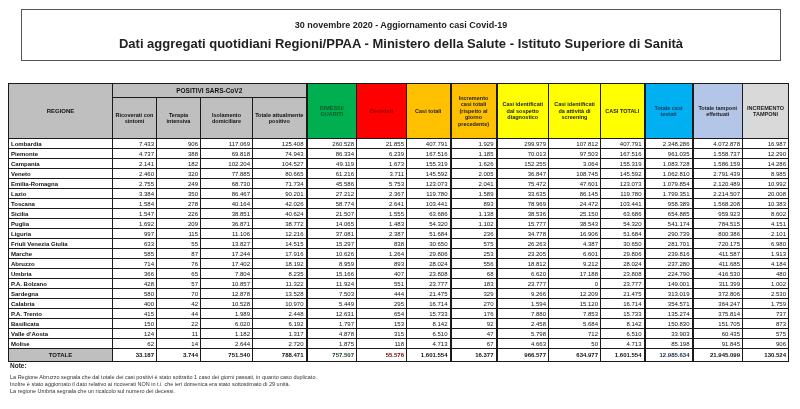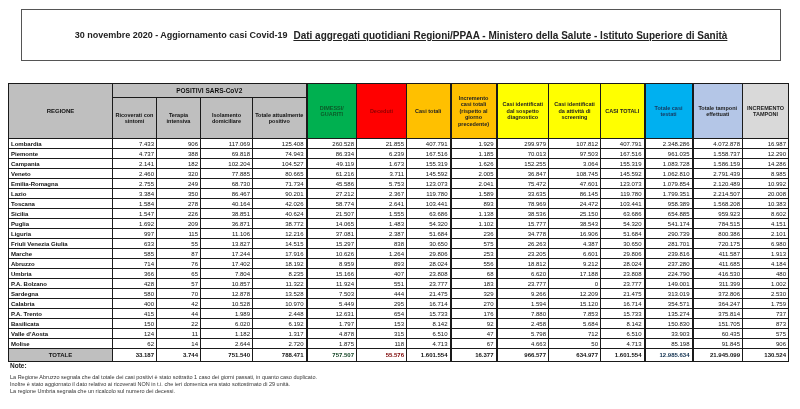--- a/index.html
+++ b/index.html
@@ -1,22 +1,22 @@
 <!DOCTYPE html>
 <html style="--green: #00B050; --red: #FF0000; --amber: #FFC000; --yellow: #FFFF00; --blue: #00B0F0; --lavender: #B4C6E7; --gray: #BFBFBF; --light_gray: #D9D9D9;"><head>
 <meta charset="utf-8">
 <style>
   html,body{margin:0;padding:0;background:#fff;}
   .page{position:relative;width:800px;height:409px;background:#ffffff;overflow:hidden;
         font-family:"Liberation Sans",sans-serif;color:#111;}
   .title-box{position:absolute;left:21px;top:9px;width:758px;height:50px;
-        border:1px solid #555;display:flex;justify-content:center;
+        border:1px solid #555;display:flex;flex-direction:column;justify-content:center;
         align-items:center;gap:6px;}
   .title-line1{font-size:9px;font-weight:700;color:#222;}
-  .title-line2{font-size:10px;font-weight:700;color:#222;text-decoration:underline;}
+  .title-line2{font-size:13px;font-weight:700;color:#222;}
   table.covid{position:absolute;left:8px;top:83px;border-collapse:collapse;table-layout:fixed;}
   table.covid th,table.covid td{border:1px solid #1a1a1a;padding:0 2px;overflow:hidden;
         white-space:normal;}
   th.group{background:var(--gray);font-size:6.5px;font-weight:700;text-align:center;height:13px;}
   th.region-h{background:var(--gray);font-size:6px;font-weight:700;text-align:center;}
   th.sub{background:var(--gray);font-size:5.5px;font-weight:700;text-align:center;height:40px;line-height:6.5px;}
   th.ch{font-size:5.5px;font-weight:700;text-align:center;line-height:6.5px;}
   th.green-h{background:var(--green);color:#0b5a28;}
   th.red-h{background:var(--red);color:#8f0000;}
   th.amber-h{background:var(--amber);color:#222;}

